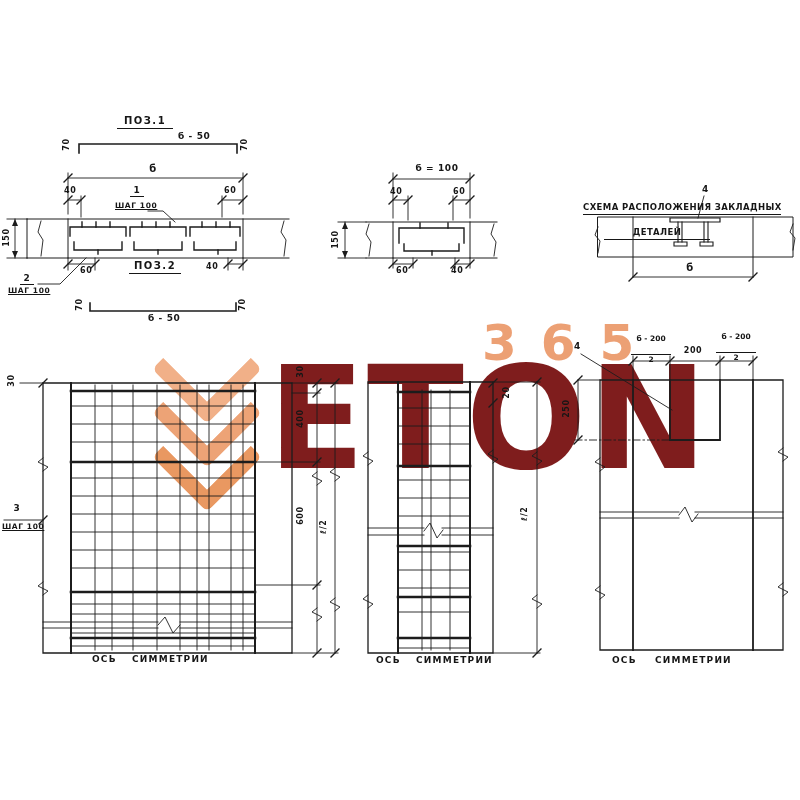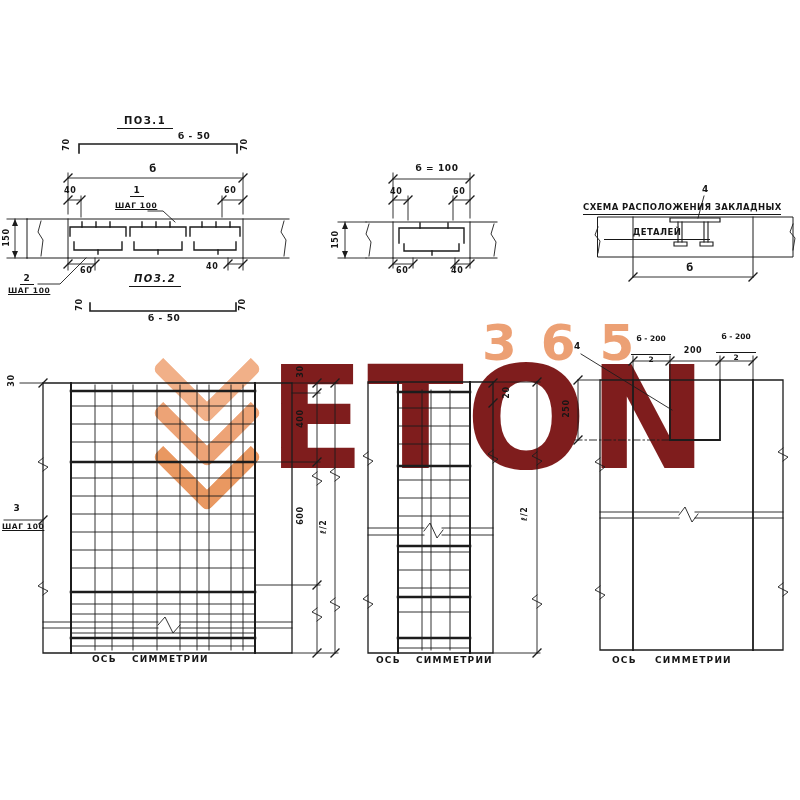--- a/index.html
+++ b/index.html
@@ -164,21 +164,21 @@
   <div class="lbl" style="left:64px;top:186px;font-size:8px;">40</div>
   <div class="lbl" style="left:224px;top:186px;font-size:8px;">60</div>
   <div class="lbl ctr ul" style="left:130px;top:185px;width:14px;">1</div>
   <div class="lbl sm" style="left:115px;top:202px;">ШАГ 100</div>
   <div class="lbl rot ctr" style="left:-8px;top:233px;width:30px;font-size:8px;">150</div>
   <div class="lbl" style="left:80px;top:266px;font-size:8px;">60</div>
   <div class="lbl" style="left:206px;top:262px;font-size:8px;">40</div>
   <div class="lbl ctr ul" style="left:20px;top:273px;width:14px;">2</div>
   <div class="lbl sm" style="left:8px;top:287px;">ШАГ 100</div>
 
-  <div class="lbl ctr ul" style="left:129px;top:273px;width:52px;font-size:10px;letter-spacing:1.5px;font-style:italic;">ПОЗ.2</div>
+  <div class="lbl ctr ul" style="left:129px;top:260px;width:52px;font-size:10px;letter-spacing:1.5px;">ПОЗ.2</div>
   <div class="lbl rot ctr" style="left:68px;top:300px;width:24px;font-size:8px;">70</div>
   <div class="lbl rot ctr" style="left:231px;top:300px;width:24px;font-size:8px;">70</div>
   <div class="lbl" style="left:148px;top:313px;">б - 50</div>
 
   <div class="lbl ctr" style="left:407px;top:163px;width:60px;">б = 100</div>
   <div class="lbl" style="left:390px;top:187px;font-size:8px;">40</div>
   <div class="lbl" style="left:453px;top:187px;font-size:8px;">60</div>
   <div class="lbl rot ctr" style="left:321px;top:235px;width:30px;font-size:8px;">150</div>
   <div class="lbl" style="left:396px;top:266px;font-size:8px;">60</div>
   <div class="lbl" style="left:451px;top:266px;font-size:8px;">40</div>

